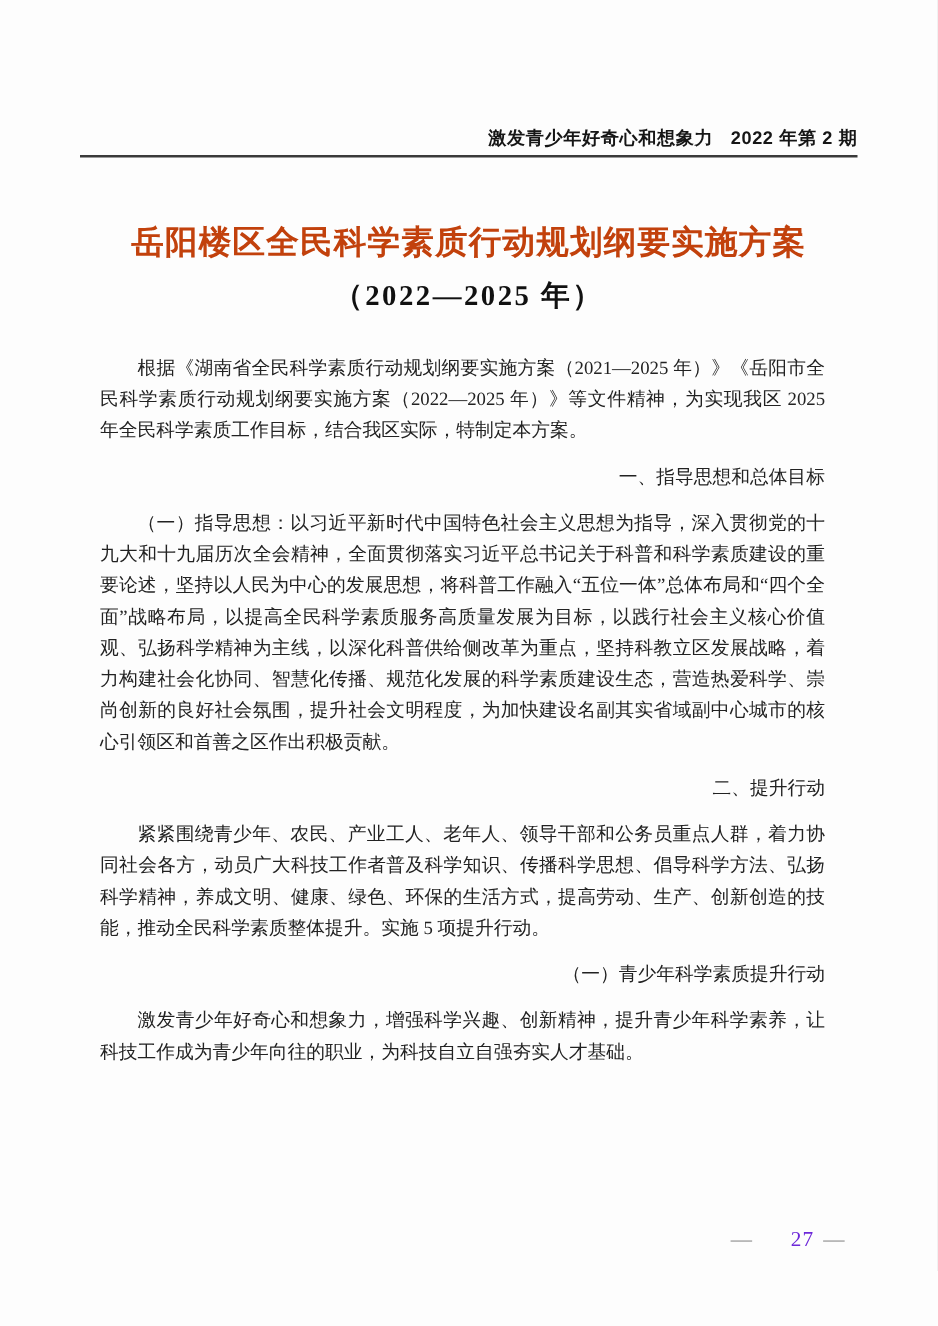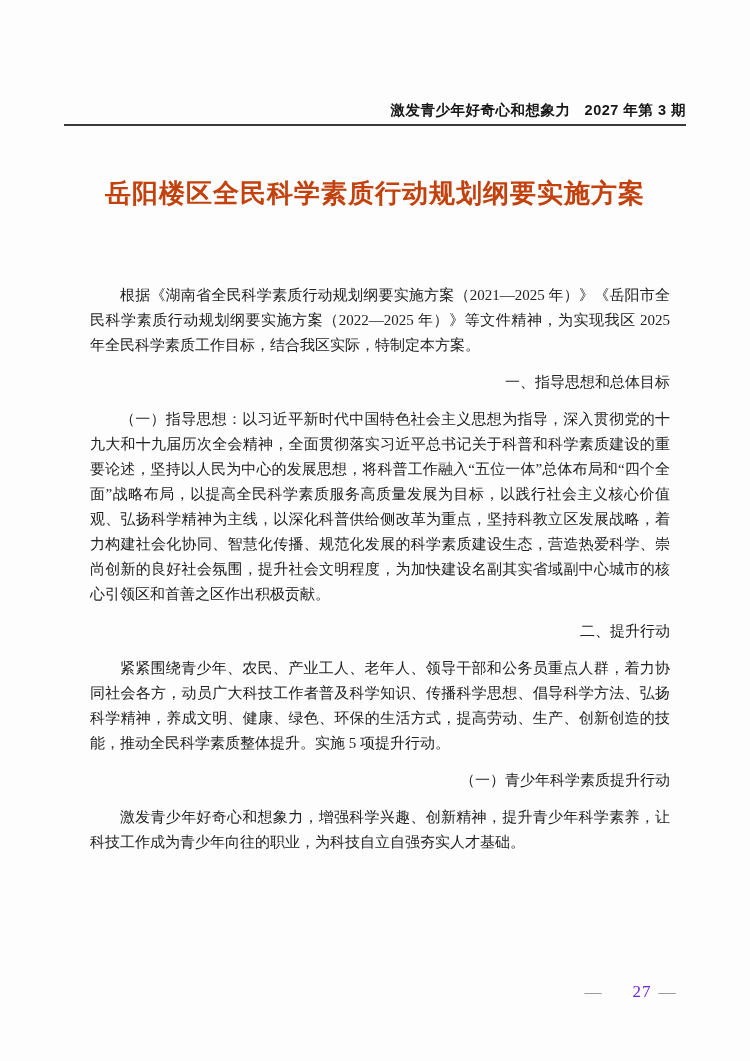--- a/index.html
+++ b/index.html
@@ -60,21 +60,21 @@
     text-align: center;
     font-size: 23px;
     font-weight: bold;
     letter-spacing: 2px;
     color: #111;
   }
   
   .doc-body {
     position: absolute;
     top: 283px;
-    left: 90px;
+    left: 80px;
     width: 580px;
     font-size: 15px;
     line-height: 25px;
     text-align: justify;
     text-justify: inter-ideograph;
     color: #222;
   }
   .doc-body p {
     margin: 0 0 12px 0;
     text-indent: 2em;
@@ -101,25 +101,26 @@
     letter-spacing: 1px;
     margin-left: 24px;
   }
 </style>
 </head>
 <body>
 
 <div class="page">
 
   <div class="running-header">
-    <span>激发青少年好奇心和想象力</span><span class="issue">2027 年第 3 期</span>
+    <span>激发青少年好奇心和想象力</span><span class="issue">2022 年第 2 期</span>
   </div>
   <div class="header-rule"></div>
 
   <div class="doc-title">岳阳楼区全民科学素质行动规划纲要实施方案</div>
+  <div class="doc-subtitle">（2022—2025 年）</div>
 
   <div class="doc-body">
     <p>根据《湖南省全民科学素质行动规划纲要实施方案（2021—2025 年）》《岳阳市全民科学素质行动规划纲要实施方案（2022—2025 年）》等文件精神，为实现我区 2025 年全民科学素质工作目标，结合我区实际，特制定本方案。</p>
     <p class="section-heading">一、指导思想和总体目标</p>
     <p>（一）指导思想：以习近平新时代中国特色社会主义思想为指导，深入贯彻党的十九大和十九届历次全会精神，全面贯彻落实习近平总书记关于科普和科学素质建设的重要论述，坚持以人民为中心的发展思想，将科普工作融入“五位一体”总体布局和“四个全面”战略布局，以提高全民科学素质服务高质量发展为目标，以践行社会主义核心价值观、弘扬科学精神为主线，以深化科普供给侧改革为重点，坚持科教立区发展战略，着力构建社会化协同、智慧化传播、规范化发展的科学素质建设生态，营造热爱科学、崇尚创新的良好社会氛围，提升社会文明程度，为加快建设名副其实省域副中心城市的核心引领区和首善之区作出积极贡献。</p>
     <p class="section-heading">二、提升行动</p>
     <p>紧紧围绕青少年、农民、产业工人、老年人、领导干部和公务员重点人群，着力协同社会各方，动员广大科技工作者普及科学知识、传播科学思想、倡导科学方法、弘扬科学精神，养成文明、健康、绿色、环保的生活方式，提高劳动、生产、创新创造的技能，推动全民科学素质整体提升。实施 5 项提升行动。</p>
     <p class="section-heading">（一）青少年科学素质提升行动</p>
     <p>激发青少年好奇心和想象力，增强科学兴趣、创新精神，提升青少年科学素养，让科技工作成为青少年向往的职业，为科技自立自强夯实人才基础。</p>
   </div>

